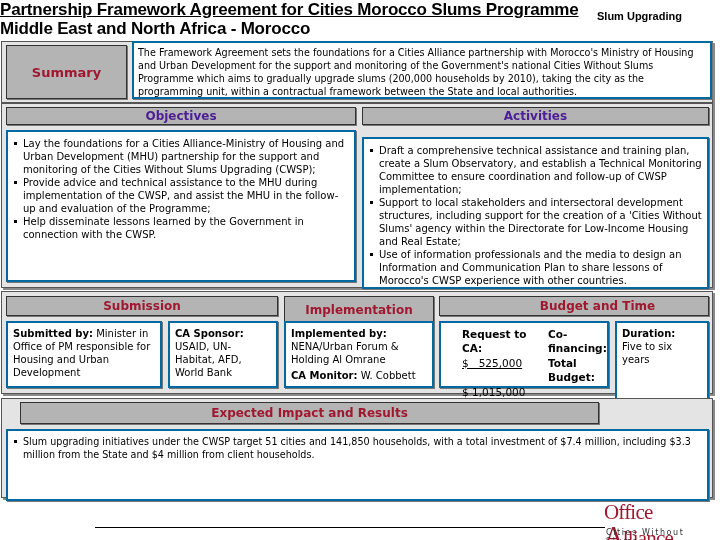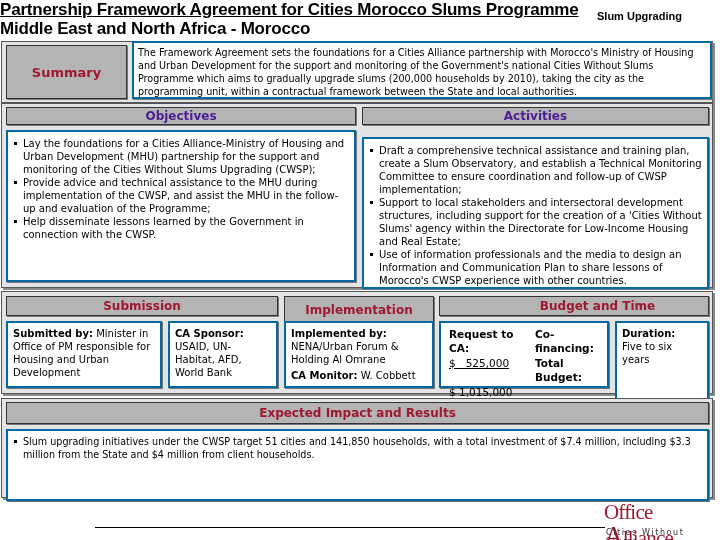--- a/index.html
+++ b/index.html
@@ -119,36 +119,36 @@
   <div>NENA/Urban Forum &amp; Holding Al Omrane</div>
   <div style="margin-top:3px;">
     <span class="lbl">CA Monitor:</span>
     <span>W. Cobbett</span>
   </div>
 </div>
 
 <div class="abs hdr red" style="left:439px; top:296px; width:270px; height:20px;padding-left:47px;">
   <span>Budget and Time</span>
 </div>
-<div class="abs box" style="left:439px; top:321px; width:170px; height:67px; padding:4px 8px;">
+<div class="abs box" style="left:439px; top:321px; width:170px; height:67px; padding:4px 21px;">
   <div class="money">
     <span class="k">Request to CA:</span>
     <span class="k">Co-financing:</span>
     <span class="u" style="white-space:pre;">$   525,000</span>
     <span class="k">Total Budget:</span>
     <span style="white-space:pre;">$ 1,015,000</span>
   </div>
 </div>
 <div class="abs box" style="left:615px; top:321px; width:94px; height:82px; padding:4px 5px;">
   <div class="lbl">Duration:</div>
   <div>Five to six years</div>
 </div>
 
 <div class="abs panel" style="left:1px; top:398px; width:712px; height:100px;"></div>
-<div class="abs hdr red" style="left:6px; top:402px; width:703px; height:22px;">
+<div class="abs hdr red" style="left:20px; top:402px; width:579px; height:22px;">
   <span>Expected Impact and Results</span>
 </div>
 <div class="abs box" style="left:6px; top:429px; width:703px; height:72px; padding:4px 4px; font-size:9.6px;">
   <ul class="b">
     <li>Slum upgrading initiatives under the CWSP target 51 cities and 141,850 households, with a total investment of $7.4 million, including $3.3 million from the State and $4 million from client households.</li>
   </ul>
 </div>
 
 <div class="abs rule"></div>
 <div class="abs logo1">

